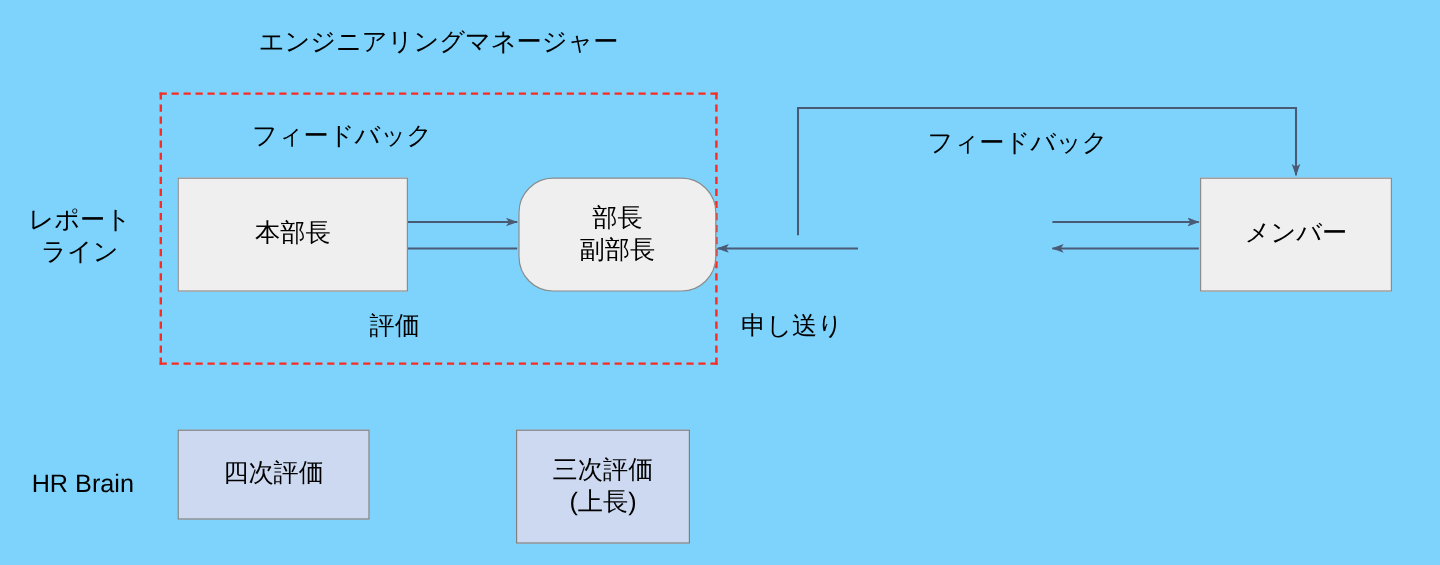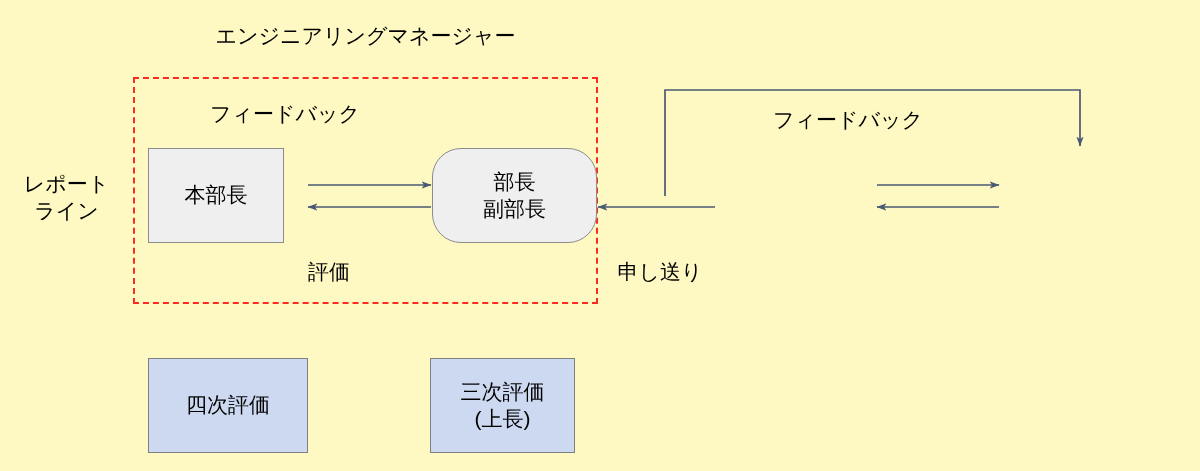--- a/index.html
+++ b/index.html
@@ -8,21 +8,21 @@
     background: #ffffff;
   }
   body {
     font-family: "Liberation Sans", "DejaVu Sans", sans-serif;
     color: #000000;
   }
   #canvas {
     position: relative;
     width: 1200px;
     height: 471px;
-    background: #fef9c3;
+    background: #7dd3fc;
     overflow: hidden;
   }
 
   
   .label {
     position: absolute;
     font-size: 21px;
     line-height: 1.30;
     color: #000000;
     white-space: pre;
@@ -76,20 +76,21 @@
 
 <div id="canvas">
 
   <div class="label" style="left:133px; top:22px; width:465px;">エンジニアリングマネージャー</div>
 
   <div class="group-dashed" style="left:133px; top:77px; width:465px; height:227px;"></div>
 
   <div class="label left-row" style="left:4px; top:170px; width:125px;">レポート
 ライン</div>
 
+  <div class="label left-row" style="left:4px; top:390px; width:130px;">HR Brain</div>
 
   <svg id="connectors" viewBox="0 0 1200 471" xmlns="http://www.w3.org/2000/svg">
     <defs>
       <marker id="ah" markerWidth="10" markerHeight="8" refX="9.4" refY="4" orient="auto" markerUnits="userSpaceOnUse">
         <path d="M0,0.4 L10,4 L0,7.6 L2.4,4 Z" fill="#4a5a74"></path>
       </marker>
     </defs>
     <g stroke="#4a5a74" stroke-width="1.7" fill="none">
 
       <line x1="308" y1="185" x2="431" y2="185" marker-end="url(#ah)"></line>
@@ -98,28 +99,29 @@
       <line x1="715" y1="207" x2="598" y2="207" marker-end="url(#ah)"></line>
 
       <line x1="877" y1="185" x2="999" y2="185" marker-end="url(#ah)"></line>
       <line x1="999" y1="207" x2="877" y2="207" marker-end="url(#ah)"></line>
 
       <polyline points="665,196 665,90 1080,90 1080,146" marker-end="url(#ah)"></polyline>
       <line x1="665" y1="196" x2="665" y2="196"></line>
     </g>
   </svg>
 
-  <div class="node" style="left:148px; top:148px; width:136px; height:95px;">本部長</div>
+  <div class="node" style="left:148px; top:148px; width:192px; height:95px;">本部長</div>
 
   <div class="node" style="left:432px; top:148px; width:165px; height:95px;border-radius:29px;">部長
 副部長</div>
 
 
+  <div class="node" style="left:1000px; top:148px; width:160px; height:95px;">メンバー</div>
 
-  <div class="node hr" style="left:148px; top:358px; width:160px; height:95px;">四次評価</div>
+  <div class="node hr" style="left:148px; top:358px; width:160px; height:75px;">四次評価</div>
 
   <div class="node hr" style="left:430px; top:358px; width:145px; height:95px;">三次評価
 (上長)</div>
 
 
   <div class="label" style="left:190px; top:100px; width:190px;">フィードバック</div>
 
   <div class="label" style="left:753px; top:106px; width:190px;">フィードバック</div>
 
   <div class="label" style="left:284px; top:258px; width:90px;">評価</div>

